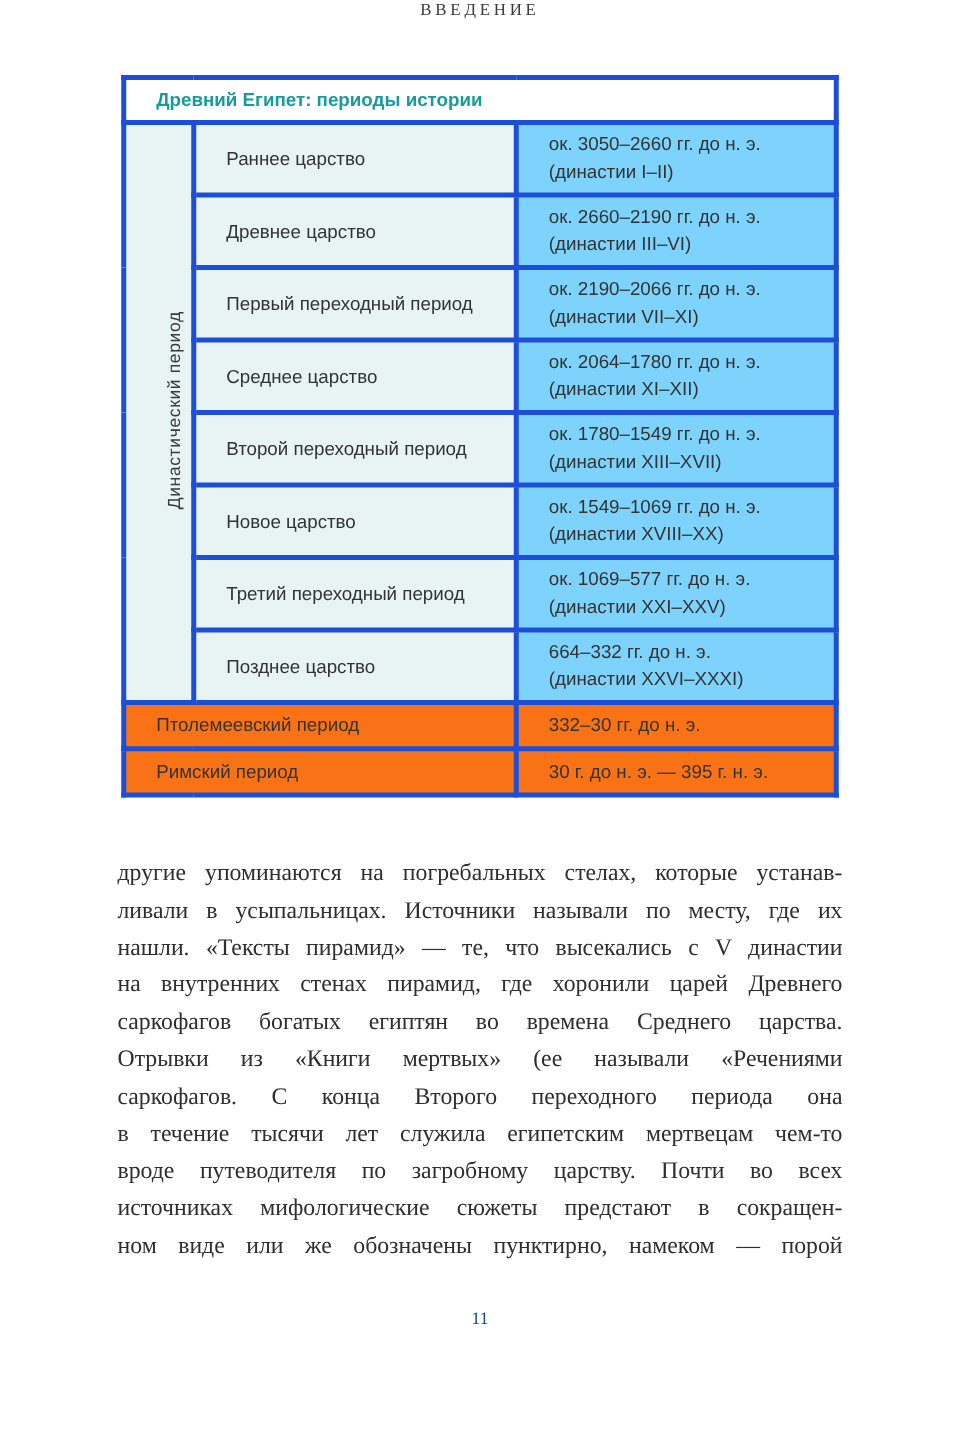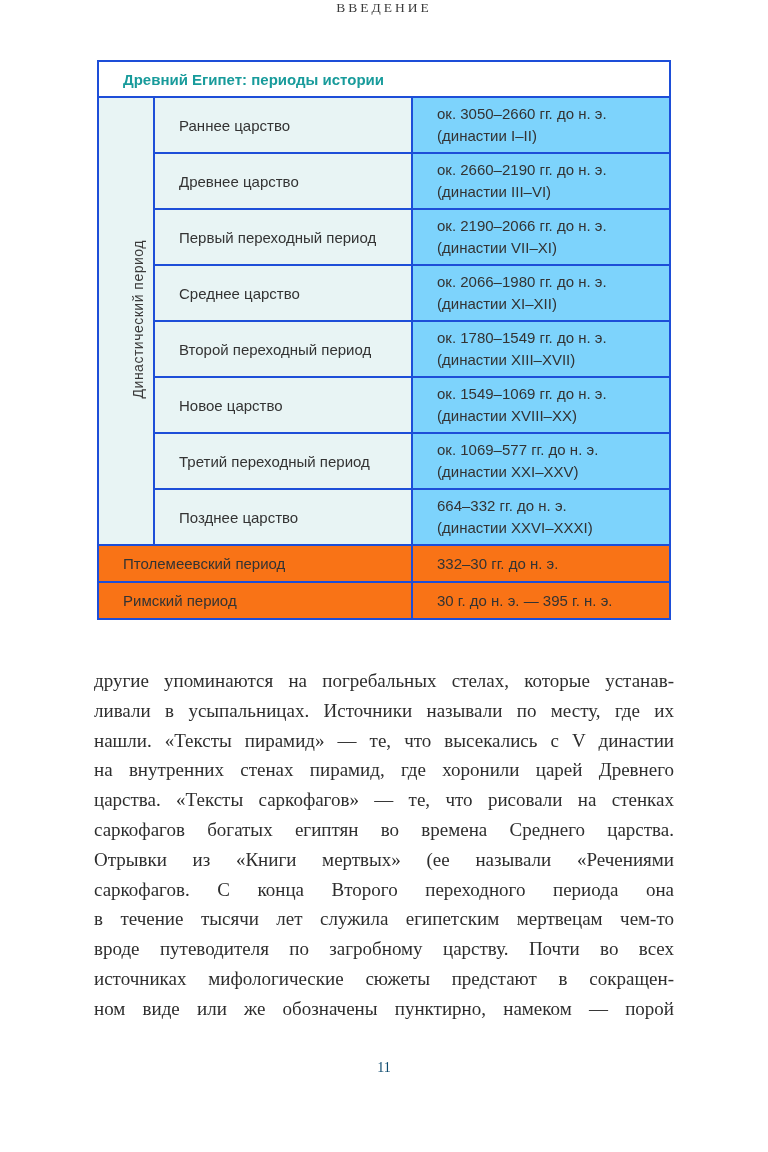--- a/index.html
+++ b/index.html
@@ -22,21 +22,21 @@
   table.periods-table {
     border-collapse: collapse;
     width: 574px;
     margin: 44px auto 0 auto;
     font-family: "Liberation Sans", sans-serif;
     font-size: 15px;
     color: #333333;
     border: 2px solid #2aa0a0;
   }
   table.periods-table td {
-    border: 2px solid #1d4ed8;
+    border: 4px solid #1d4ed8;
     padding-left: 24px;
   }
   td.title-cell {
     height: 36px;
     padding: 6px 8px 6px 40px;
     background: #ffffff;
     color: #189b9b;
     font-weight: bold;
     font-size: 15px;
   }
@@ -138,21 +138,21 @@
       <td class="period-cell">Первый переходный период</td>
       <td class="dates-cell">
         <div>ок. 2190–2066 гг. до н. э.</div>
         <div>(династии VII–XI)</div>
       </td>
     </tr>
 
     <tr>
       <td class="period-cell">Среднее царство</td>
       <td class="dates-cell">
-        <div>ок. 2066–1980 гг. до н. э.</div>
+        <div>ок. 2064–1780 гг. до н. э.</div>
         <div>(династии XI–XII)</div>
       </td>
     </tr>
 
     <tr>
       <td class="period-cell">Второй переходный период</td>
       <td class="dates-cell">
         <div>ок. 1780–1549 гг. до н. э.</div>
         <div>(династии XIII–XVII)</div>
       </td>
@@ -192,21 +192,20 @@
       <td class="fdates-cell">30 г. до н. э. — 395 г. н. э.</td>
     </tr>
   </tbody>
     </table>
 
   <div class="body-text">
     <div class="line">другие упоминаются на погребальных стелах, которые устанав-</div>
     <div class="line">ливали в усыпальницах. Источники называли по месту, где их</div>
     <div class="line">нашли. «Тексты пирамид» — те, что высекались с V династии</div>
     <div class="line">на внутренних стенах пирамид, где хоронили царей Древнего</div>
-    <div class="line">царства. «Тексты саркофагов» — те, что рисовали на стенках</div>
     <div class="line">саркофагов богатых египтян во времена Среднего царства.</div>
     <div class="line">Отрывки из «Книги мертвых» (ее называли «Речениями</div>
     <div class="line">саркофагов. С конца Второго переходного периода она</div>
     <div class="line">в течение тысячи лет служила египетским мертвецам чем-то</div>
     <div class="line">вроде путеводителя по загробному царству. Почти во всех</div>
     <div class="line">источниках мифологические сюжеты предстают в сокращен-</div>
     <div class="line">ном виде или же обозначены пунктирно, намеком — порой</div>
   </div>
 
   <div class="page-number">11</div>

